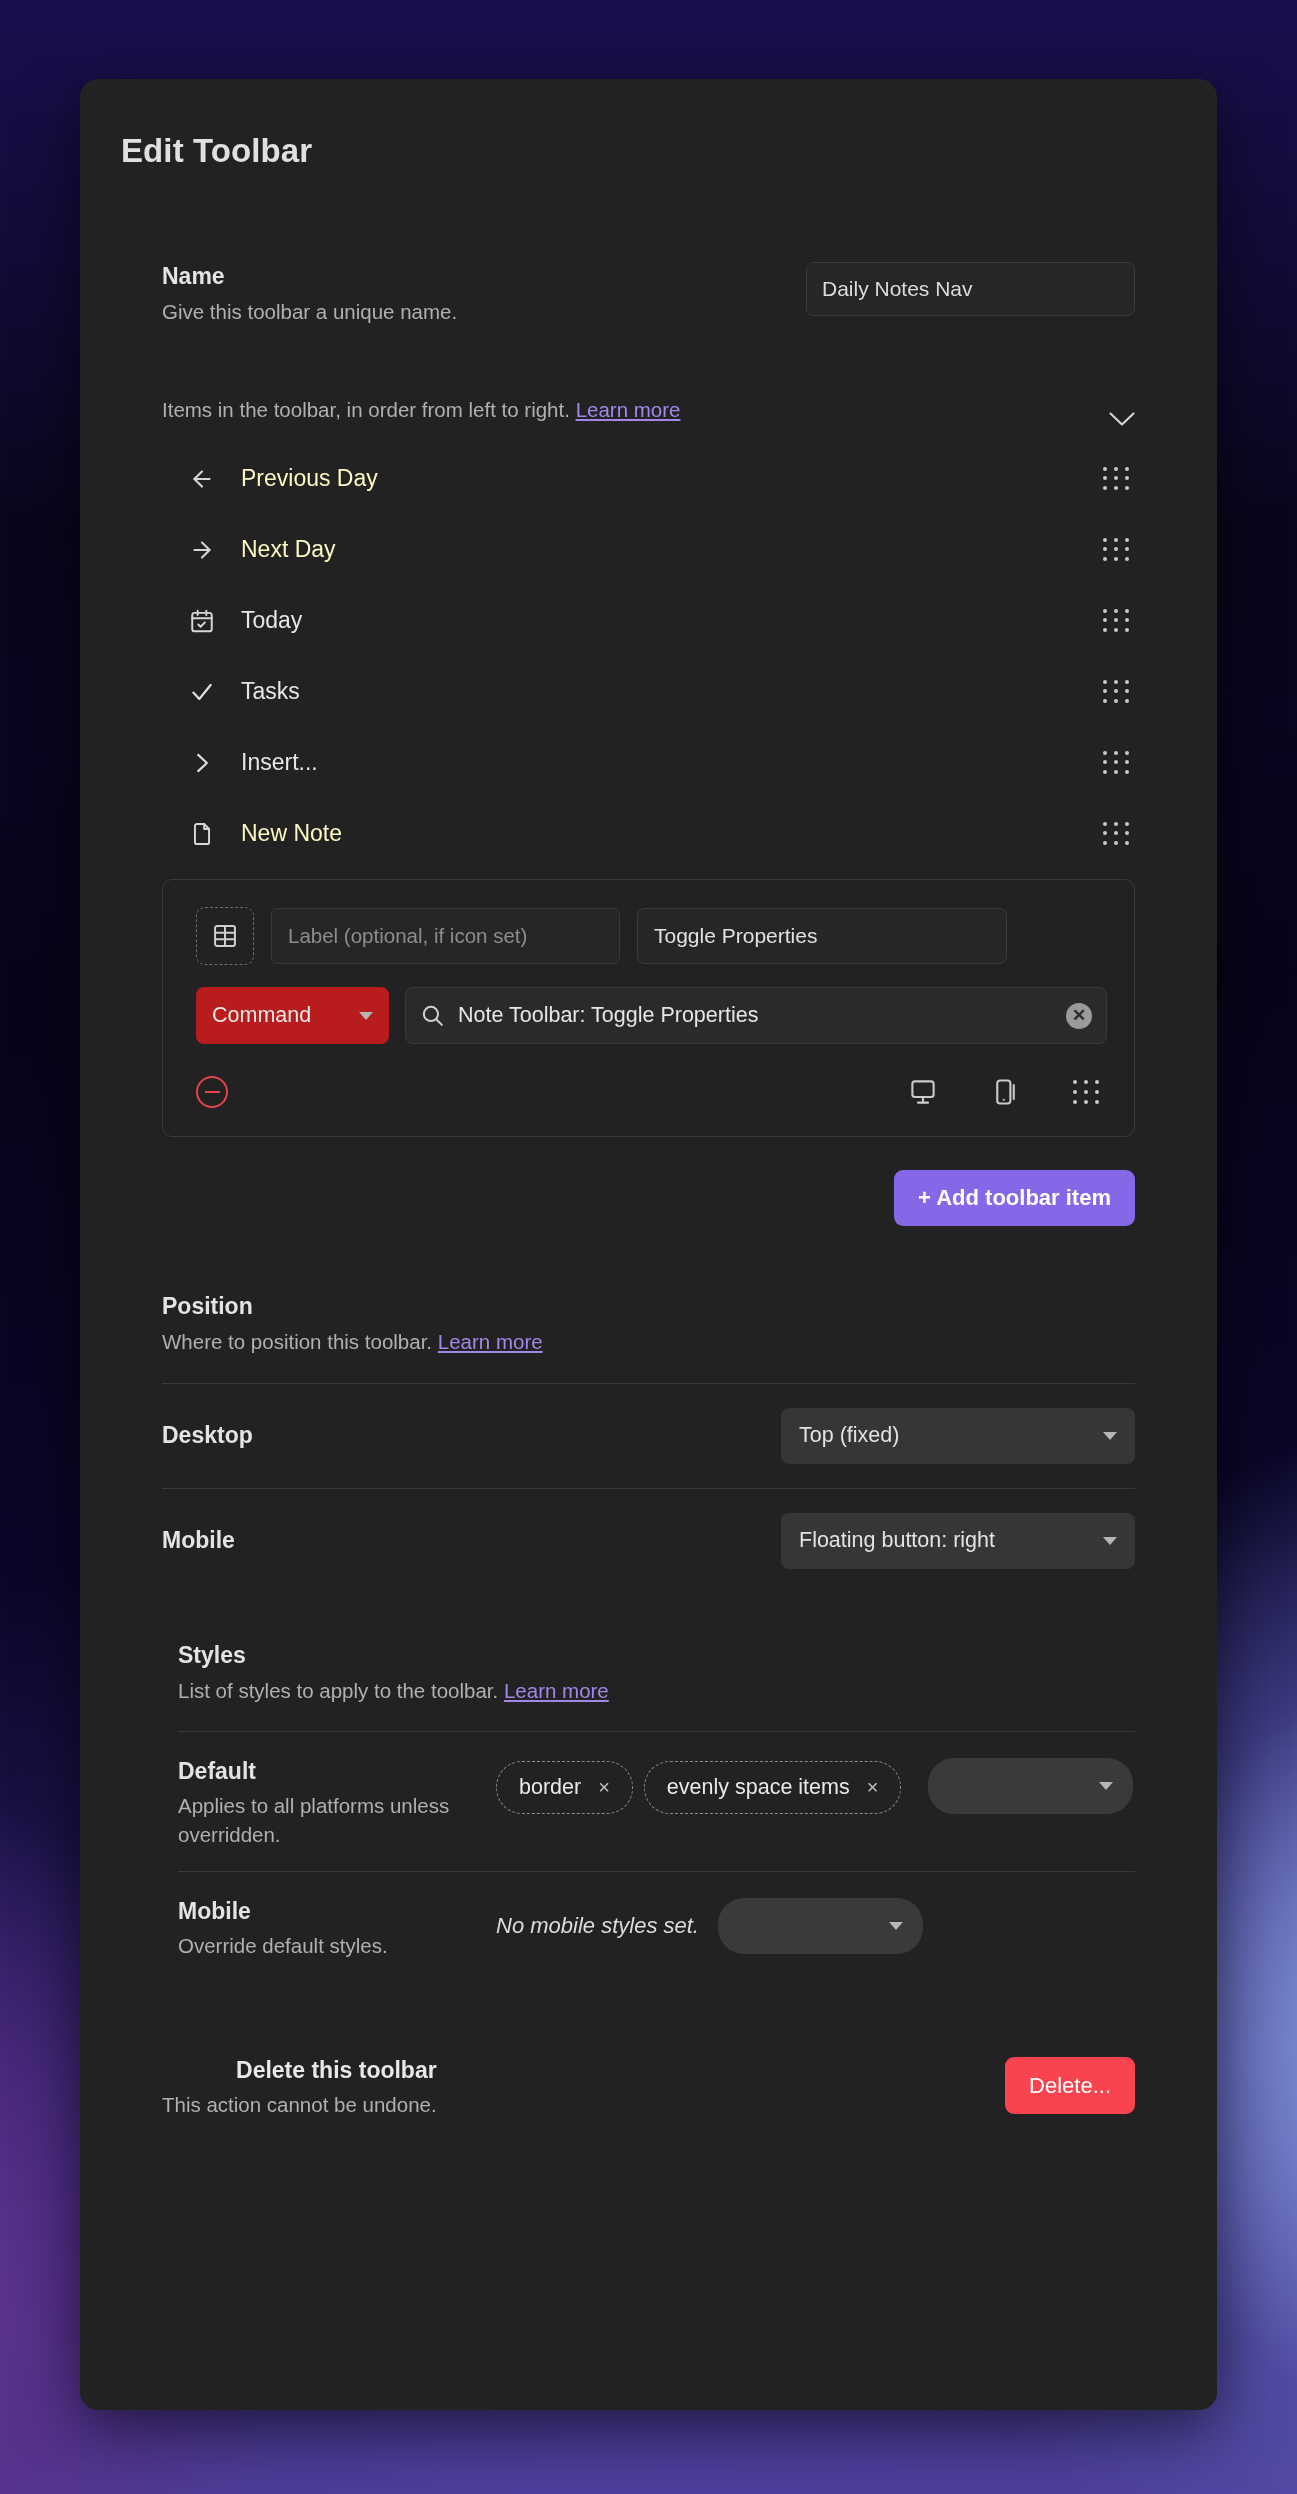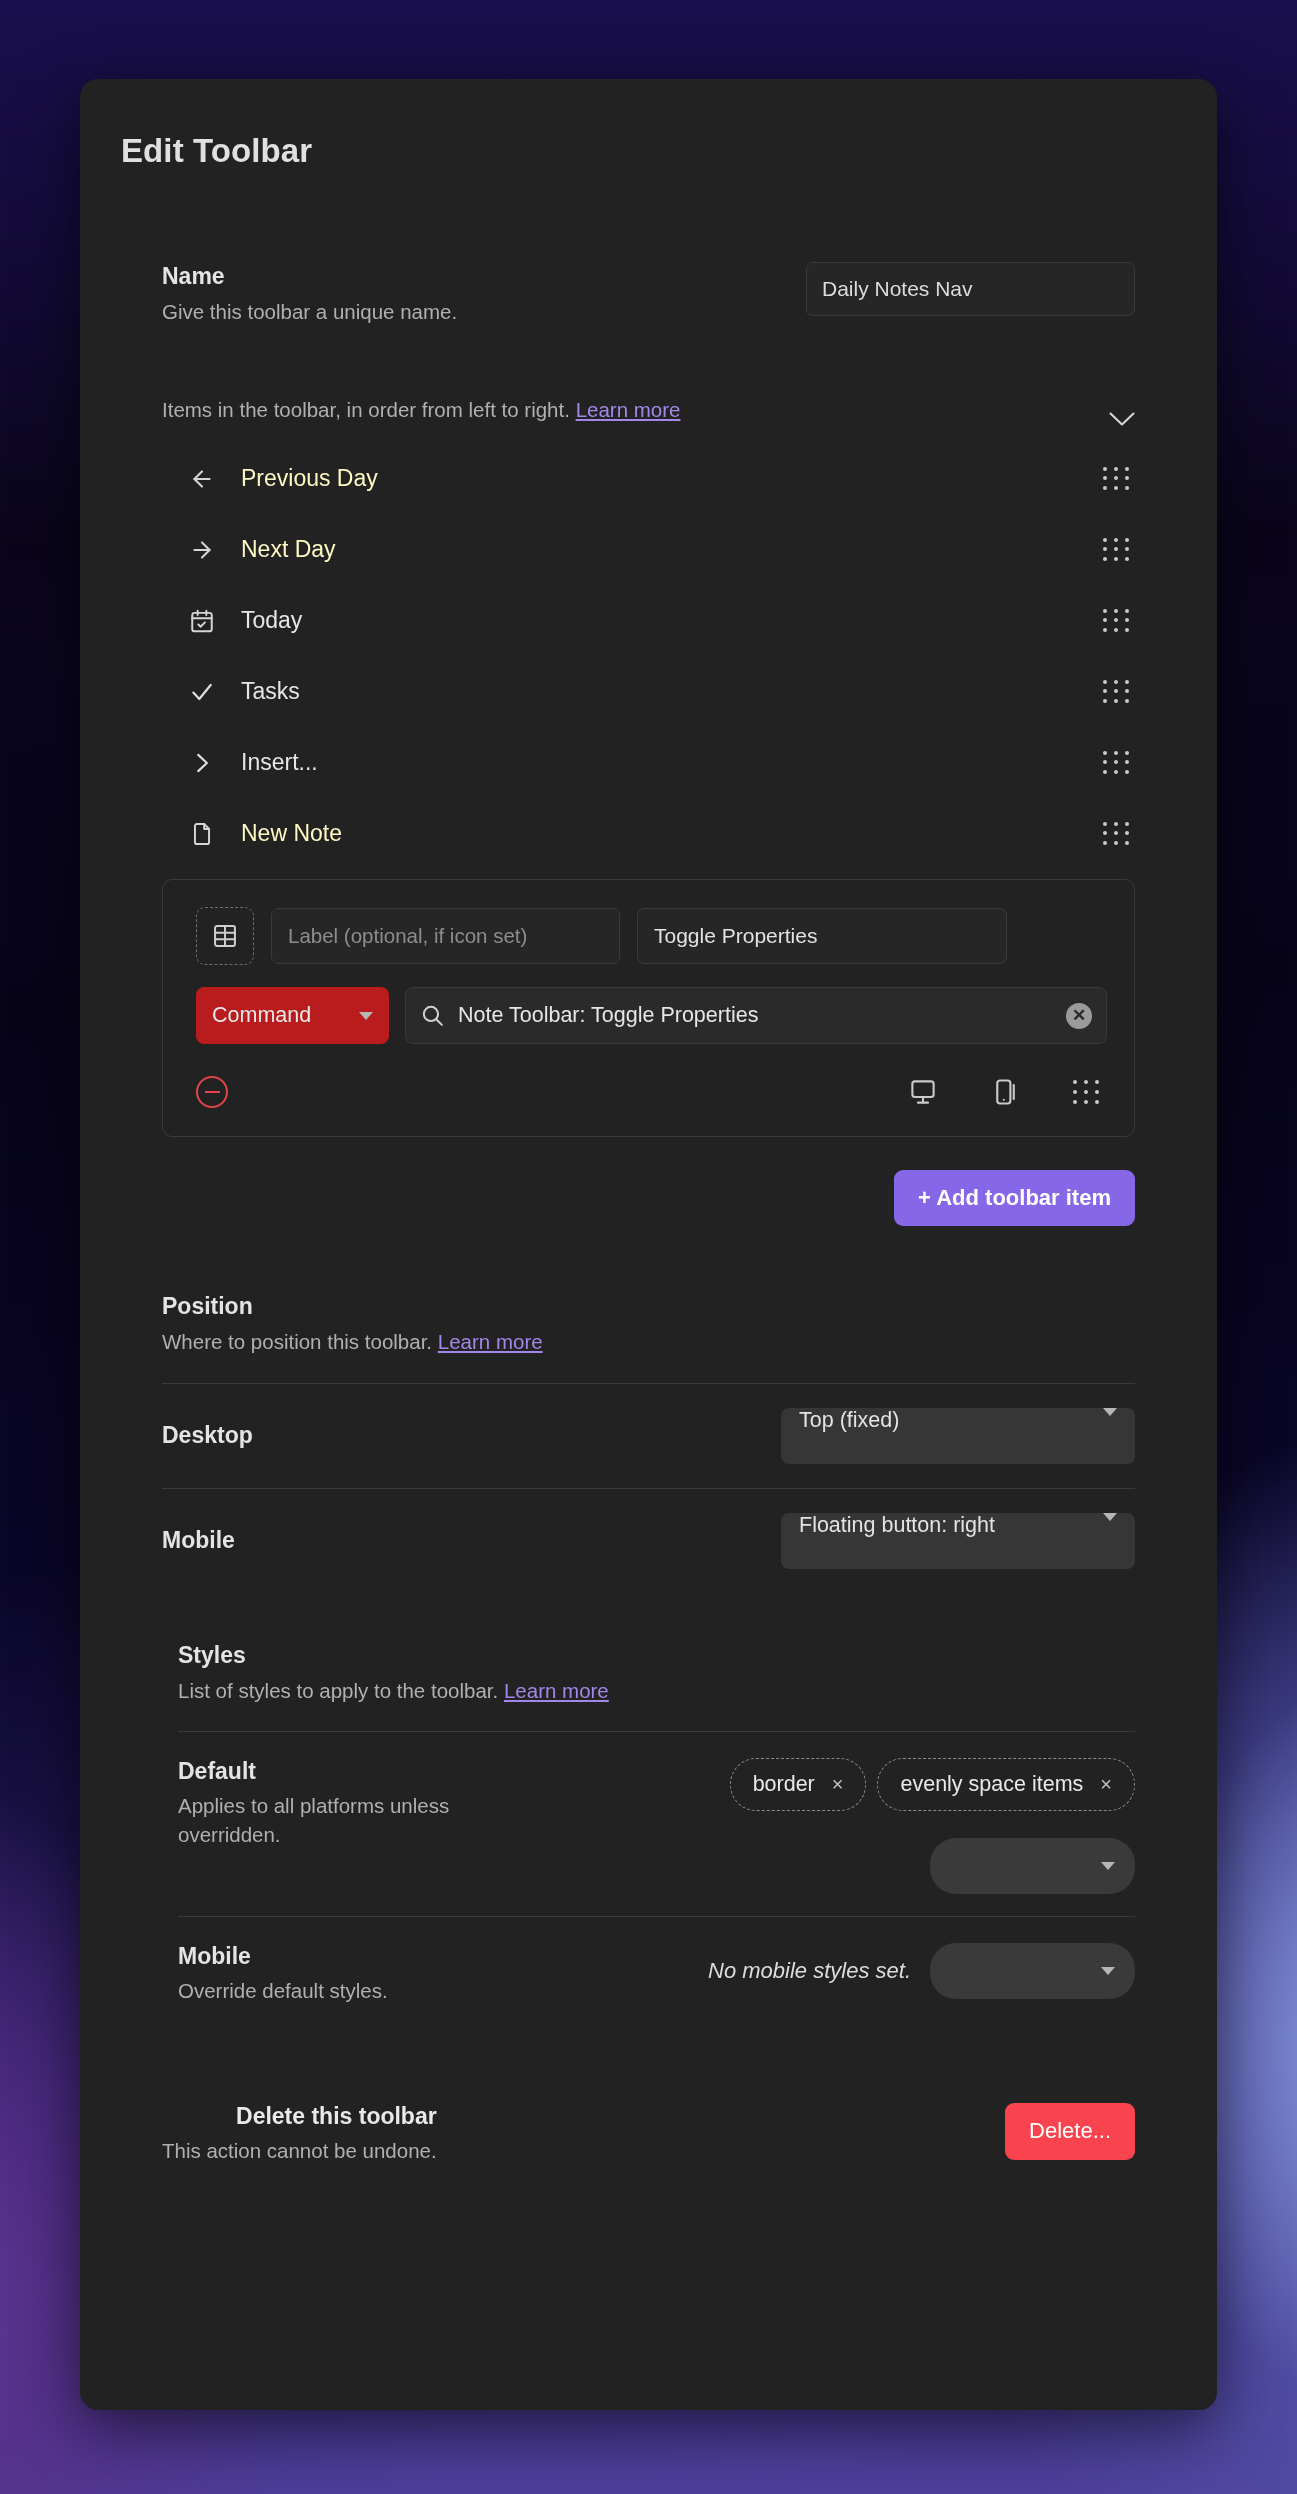--- a/index.html
+++ b/index.html
@@ -350,21 +350,21 @@
     font-size: 23px;
     font-weight: bold;
     color: #e4e4e4;
   }
   .dropdown {
     width: 354px;
     height: 56px;
     background: #363636;
     border-radius: 8px;
     display: flex;
-    align-items: flex-start;
+    align-items: center;
     padding: 0 18px;
     color: #e3e3e3;
     font-size: 21.5px;
     cursor: pointer;
   }
   .dropdown .select-caret { margin-left: auto; }
 
   
   #styles-block { margin-top: 48px; margin-left: 16px; }
   .style-row {
@@ -383,21 +383,20 @@
   }
   .style-desc {
     font-size: 20.5px;
     color: #b0b0b0;
     line-height: 1.38;
     margin-top: 7px;
   }
   .style-controls {
     flex: 1 1 auto;
     display: flex;
-    flex-direction: column;
     align-items: flex-end;
     gap: 27px;
   }
   .chip-row {
     display: flex;
     gap: 11px;
     justify-content: flex-end;
     flex-wrap: wrap;
   }
   .chip {

